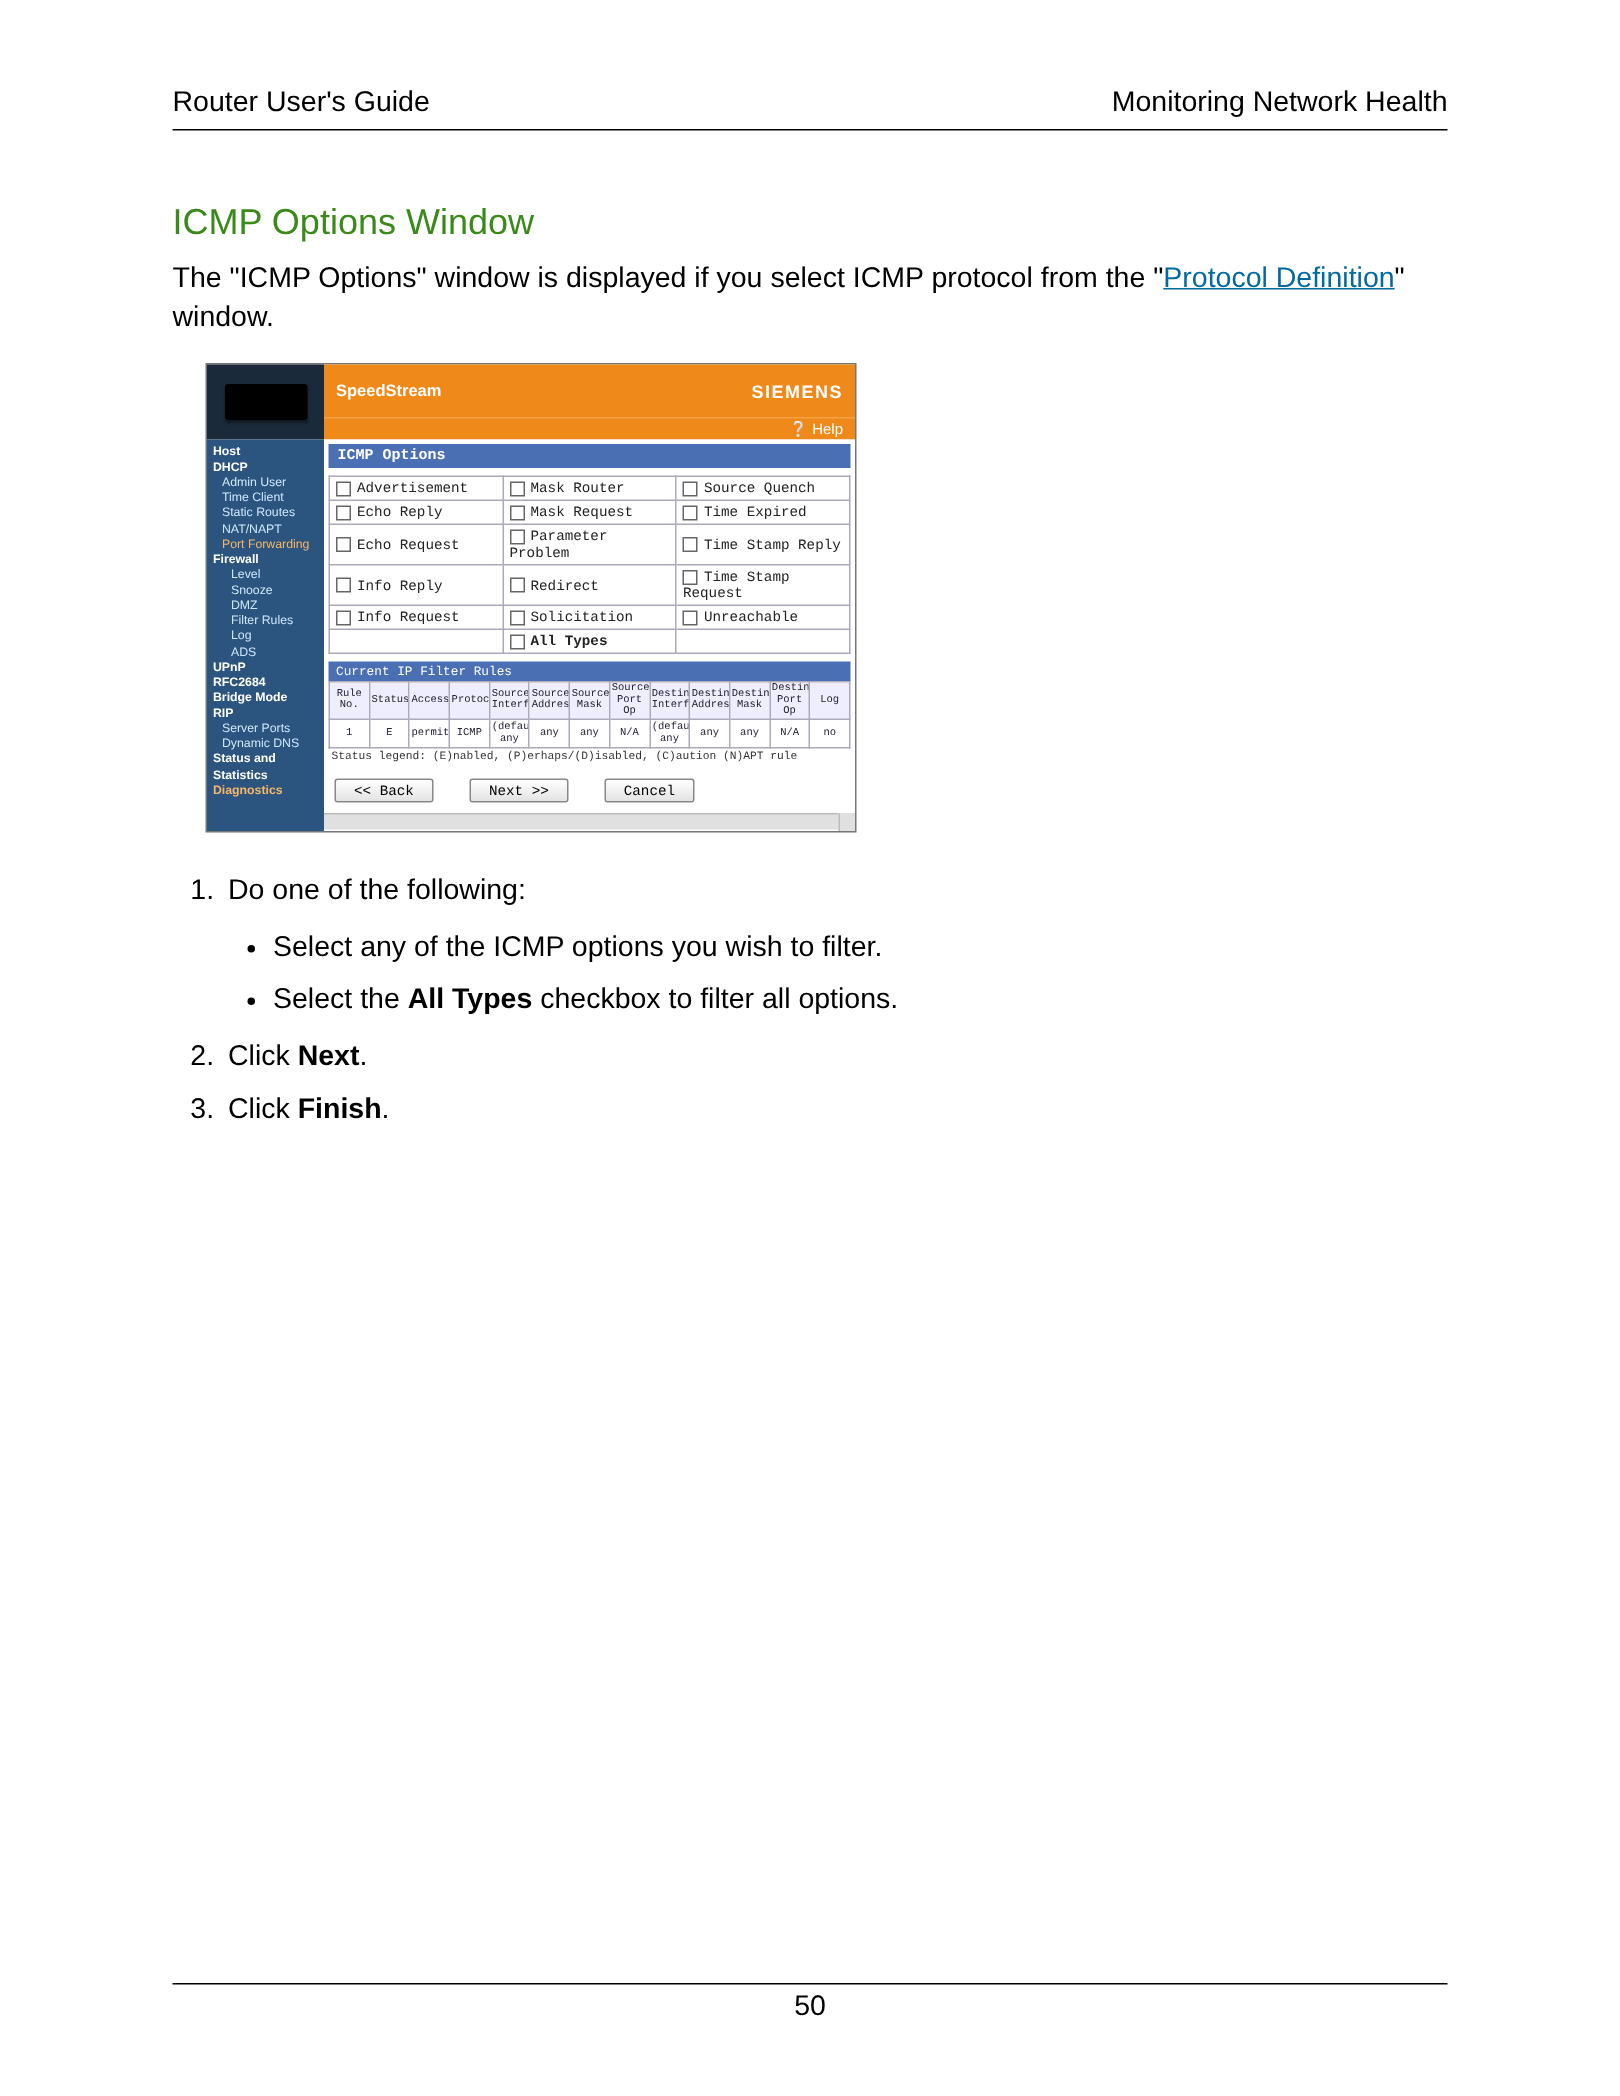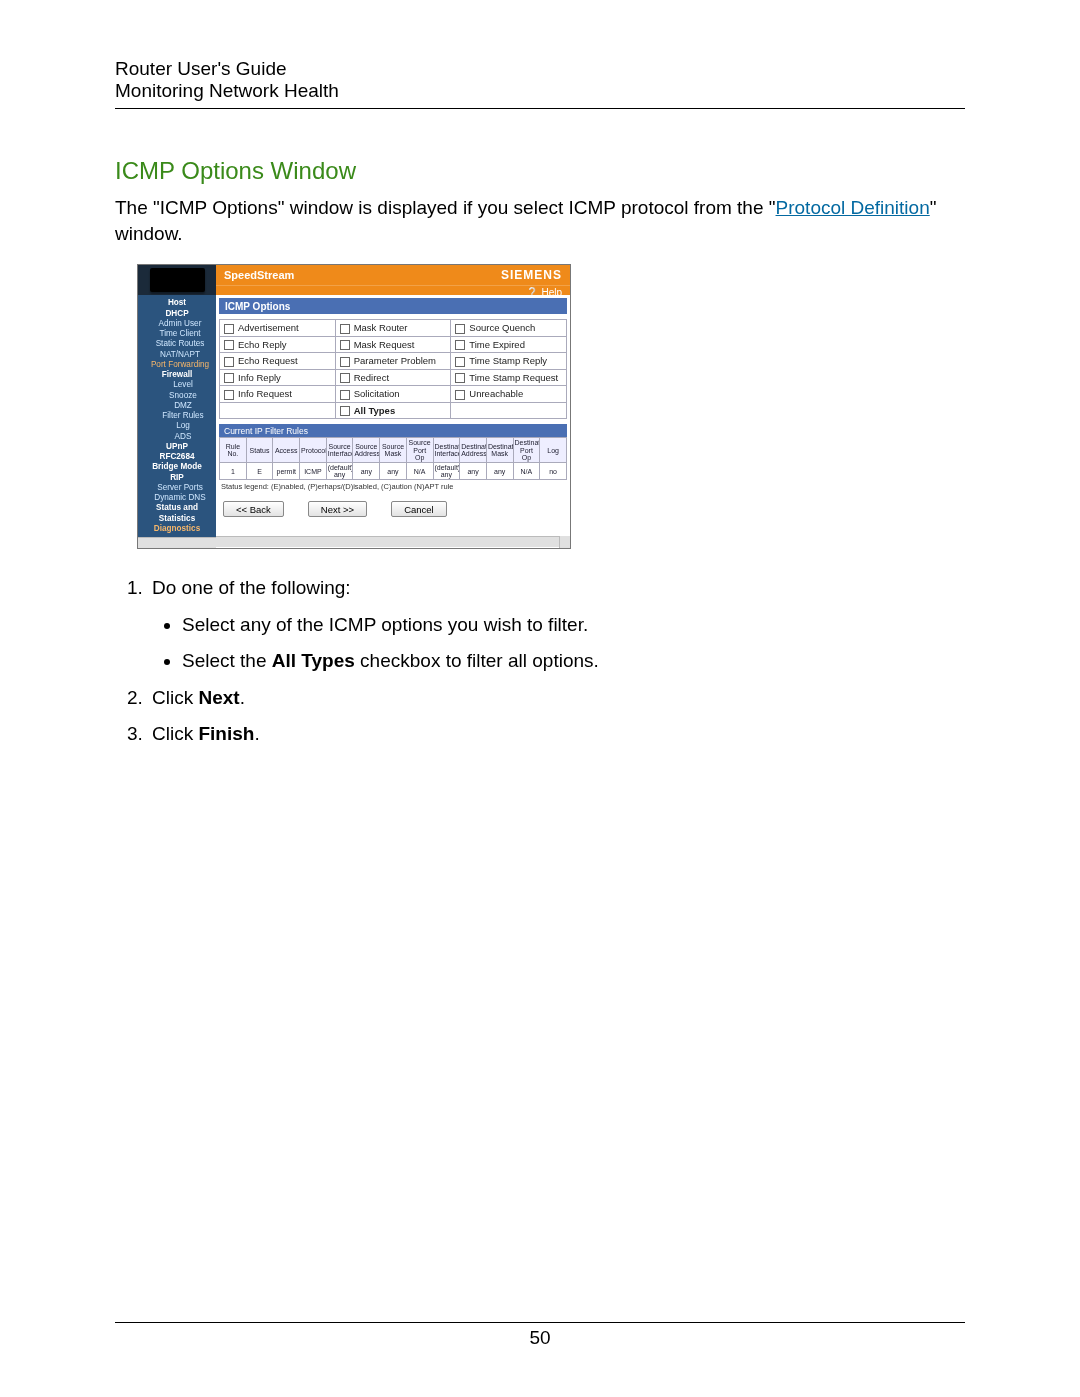--- a/index.html
+++ b/index.html
@@ -15,21 +15,20 @@
     margin: 0 auto;
     position: relative;
     box-sizing: border-box;
     padding: 58px 115px 50px 115px;
   }
   .header-row {
     display: flex;
     justify-content: space-between;
     font-size: 19px;
     margin-bottom: 6px;
-    flex-direction: column;
   }
   .header-rule {
     border: none;
     border-top: 1px solid #000;
     margin: 0 0 48px 0;
   }
   .section-title {
     color: #3a8a1a;
     font-weight: normal;
     font-size: 24px;
@@ -48,21 +47,21 @@
   .shot {
     width: 432px;
     border: 1px solid #777;
     font-family: Tahoma, Arial, sans-serif;
     font-size: 10px;
     margin: 12px 0 24px 22px;
     background: #fff;
   }
   .shot-top {
     display: flex;
-    height: 30px;
+    height: 50px;
   }
   .shot-top-left {
     width: 78px;
     background: #1b2a3a;
     display: flex;
     align-items: center;
     justify-content: center;
   }
   .router-img {
     width: 55px;
@@ -109,20 +108,21 @@
   }
   .shot-nav div { padding: 0 4px; white-space: nowrap; }
   .shot-nav .bold { color: #fff; font-weight: bold; }
   .shot-nav .ind1 { padding-left: 10px; }
   .shot-nav .ind2 { padding-left: 16px; }
   .shot-nav .orange { color: #f7b76a; }
   .shot-main {
     flex: 1;
     background: #fff;
     padding: 3px;
+    font-family: Liberation Mono, monospace;
   }
   .pane-title {
     background: #4a6fb3;
     color: #fff;
     font-weight: bold;
     padding: 2.5px 6px;
     font-size: 10px;
   }
   .opts {
     border: 1px solid #aab;
@@ -253,21 +253,21 @@
         <div class="shot-brand">
           <span>SpeedStream</span>
           <span class="siemens">SIEMENS</span>
         </div>
         <div class="shot-help">
           <span>❔ </span><span>Help</span>
         </div>
       </div>
     </div>
     <div class="shot-body">
-      <div style="display:flex;flex-direction:column;text-align:center;">
+      <div style="display:flex;flex-direction:row;">
         <div class="shot-nav">
           <div class="bold">Host</div>
           <div class="bold">DHCP</div>
           <div class="ind1">Admin User</div>
           <div class="ind1">Time Client</div>
           <div class="ind1">Static Routes</div>
           <div class="ind1">NAT/NAPT</div>
           <div class="ind1 orange">Port Forwarding</div>
           <div class="bold">Firewall</div>
           <div class="ind2">Level</div>

